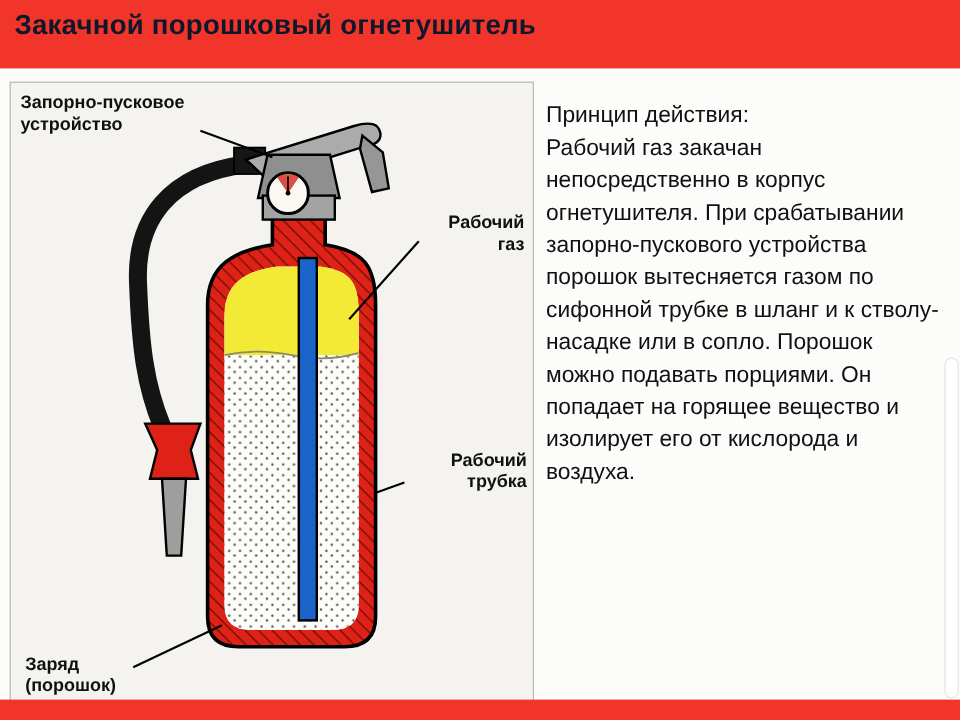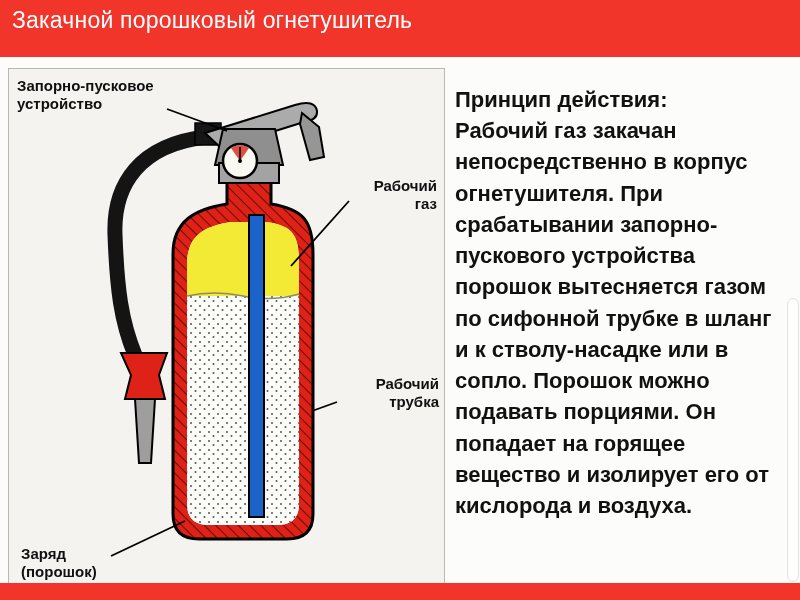--- a/index.html
+++ b/index.html
@@ -17,22 +17,22 @@
     position: absolute;
     top: 0; left: 0; right: 0;
     height: 57px;
     background: #f2352b;
     box-sizing: border-box;
     padding: 7px 0 0 12px;
   }
   .banner h1 {
     margin: 0;
     font-size: 23px;
-    font-weight: normal;
-    color: #ffffff;
+    font-weight: bold;
+    color: #0f172a;
     letter-spacing: 0.2px;
   }
 
   .bottom-bar {
     position: absolute;
     left: 0; right: 0; bottom: 0;
     height: 17px;
     background: #f2352b;
   }
 
@@ -70,22 +70,22 @@
   .lbl-valve  { left: 8px;   top: 8px;   width: 172px; }
   .lbl-gas    { left: 340px; top: 108px; width: 88px;  text-align: right; }
   .lbl-siphon { left: 330px; top: 306px; width: 100px; text-align: right; }
   .lbl-charge { left: 12px;  top: 476px; width: 92px;  }
 
   .description {
     position: absolute;
     left: 455px;
     top: 84px;
     width: 332px;
-    font-size: 22px;
-    font-weight: bold;
+    font-size: 19px;
+    font-weight: normal;
     line-height: 1.42;
     color: #111111;
   }
 </style>
 </head>
 <body>
 
 <div class="slide">
 
   <header class="banner">

